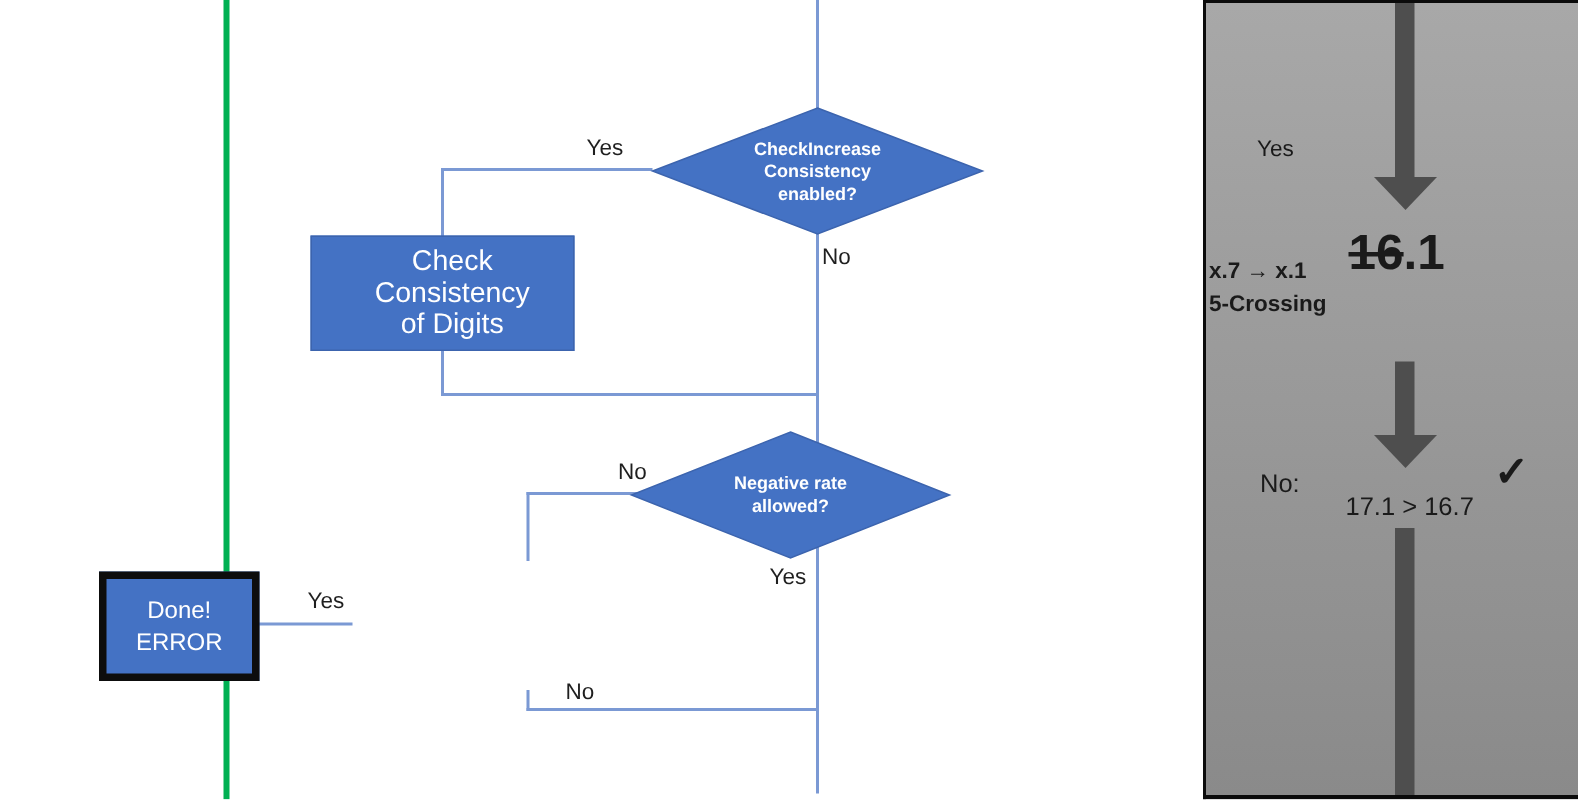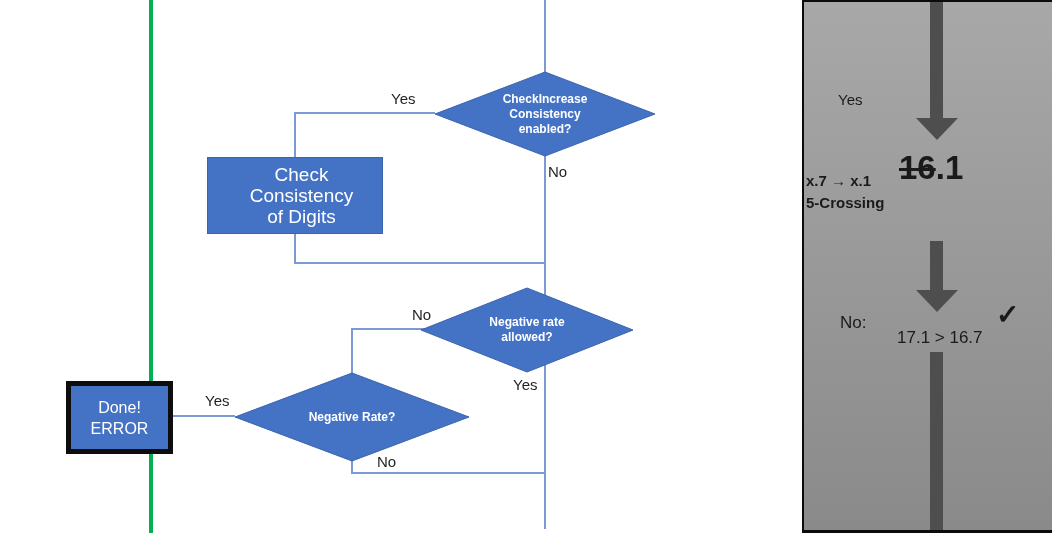--- a/index.html
+++ b/index.html
@@ -73,28 +73,20 @@
   <div class="shape diamond" style="left:419px;top:287px;width:216px;height:86px">
     <svg viewBox="0 0 216 86">
         <polygon class="dshape" points="108,1 214,43 108,85 2,43"></polygon>
       </svg>
     <div class="dtext">
       <span>Negative rate</span>
       <span>allowed?</span>
     </div>
   </div>
 
-  <div class="shape diamond" style="left:233px;top:372px;width:238px;height:90px">
-    <svg viewBox="0 0 238 90">
-        <polygon class="dshape" points="119,1 236,45 119,89 2,45"></polygon>
-      </svg>
-    <div class="dtext">
-      <span>Negative Rate?</span>
-    </div>
-  </div>
 
   <div class="shape done" style="left:66px;top:381px;width:107px;height:73px">
     <span>Done!</span>
     <span>ERROR</span>
   </div>
 
   <div class="lbl" style="left:391px;top:90px">Yes</div>
   <div class="lbl" style="left:548px;top:163px">No</div>
   <div class="lbl" style="left:412px;top:306px">No</div>
   <div class="lbl" style="left:513px;top:376px">Yes</div>

